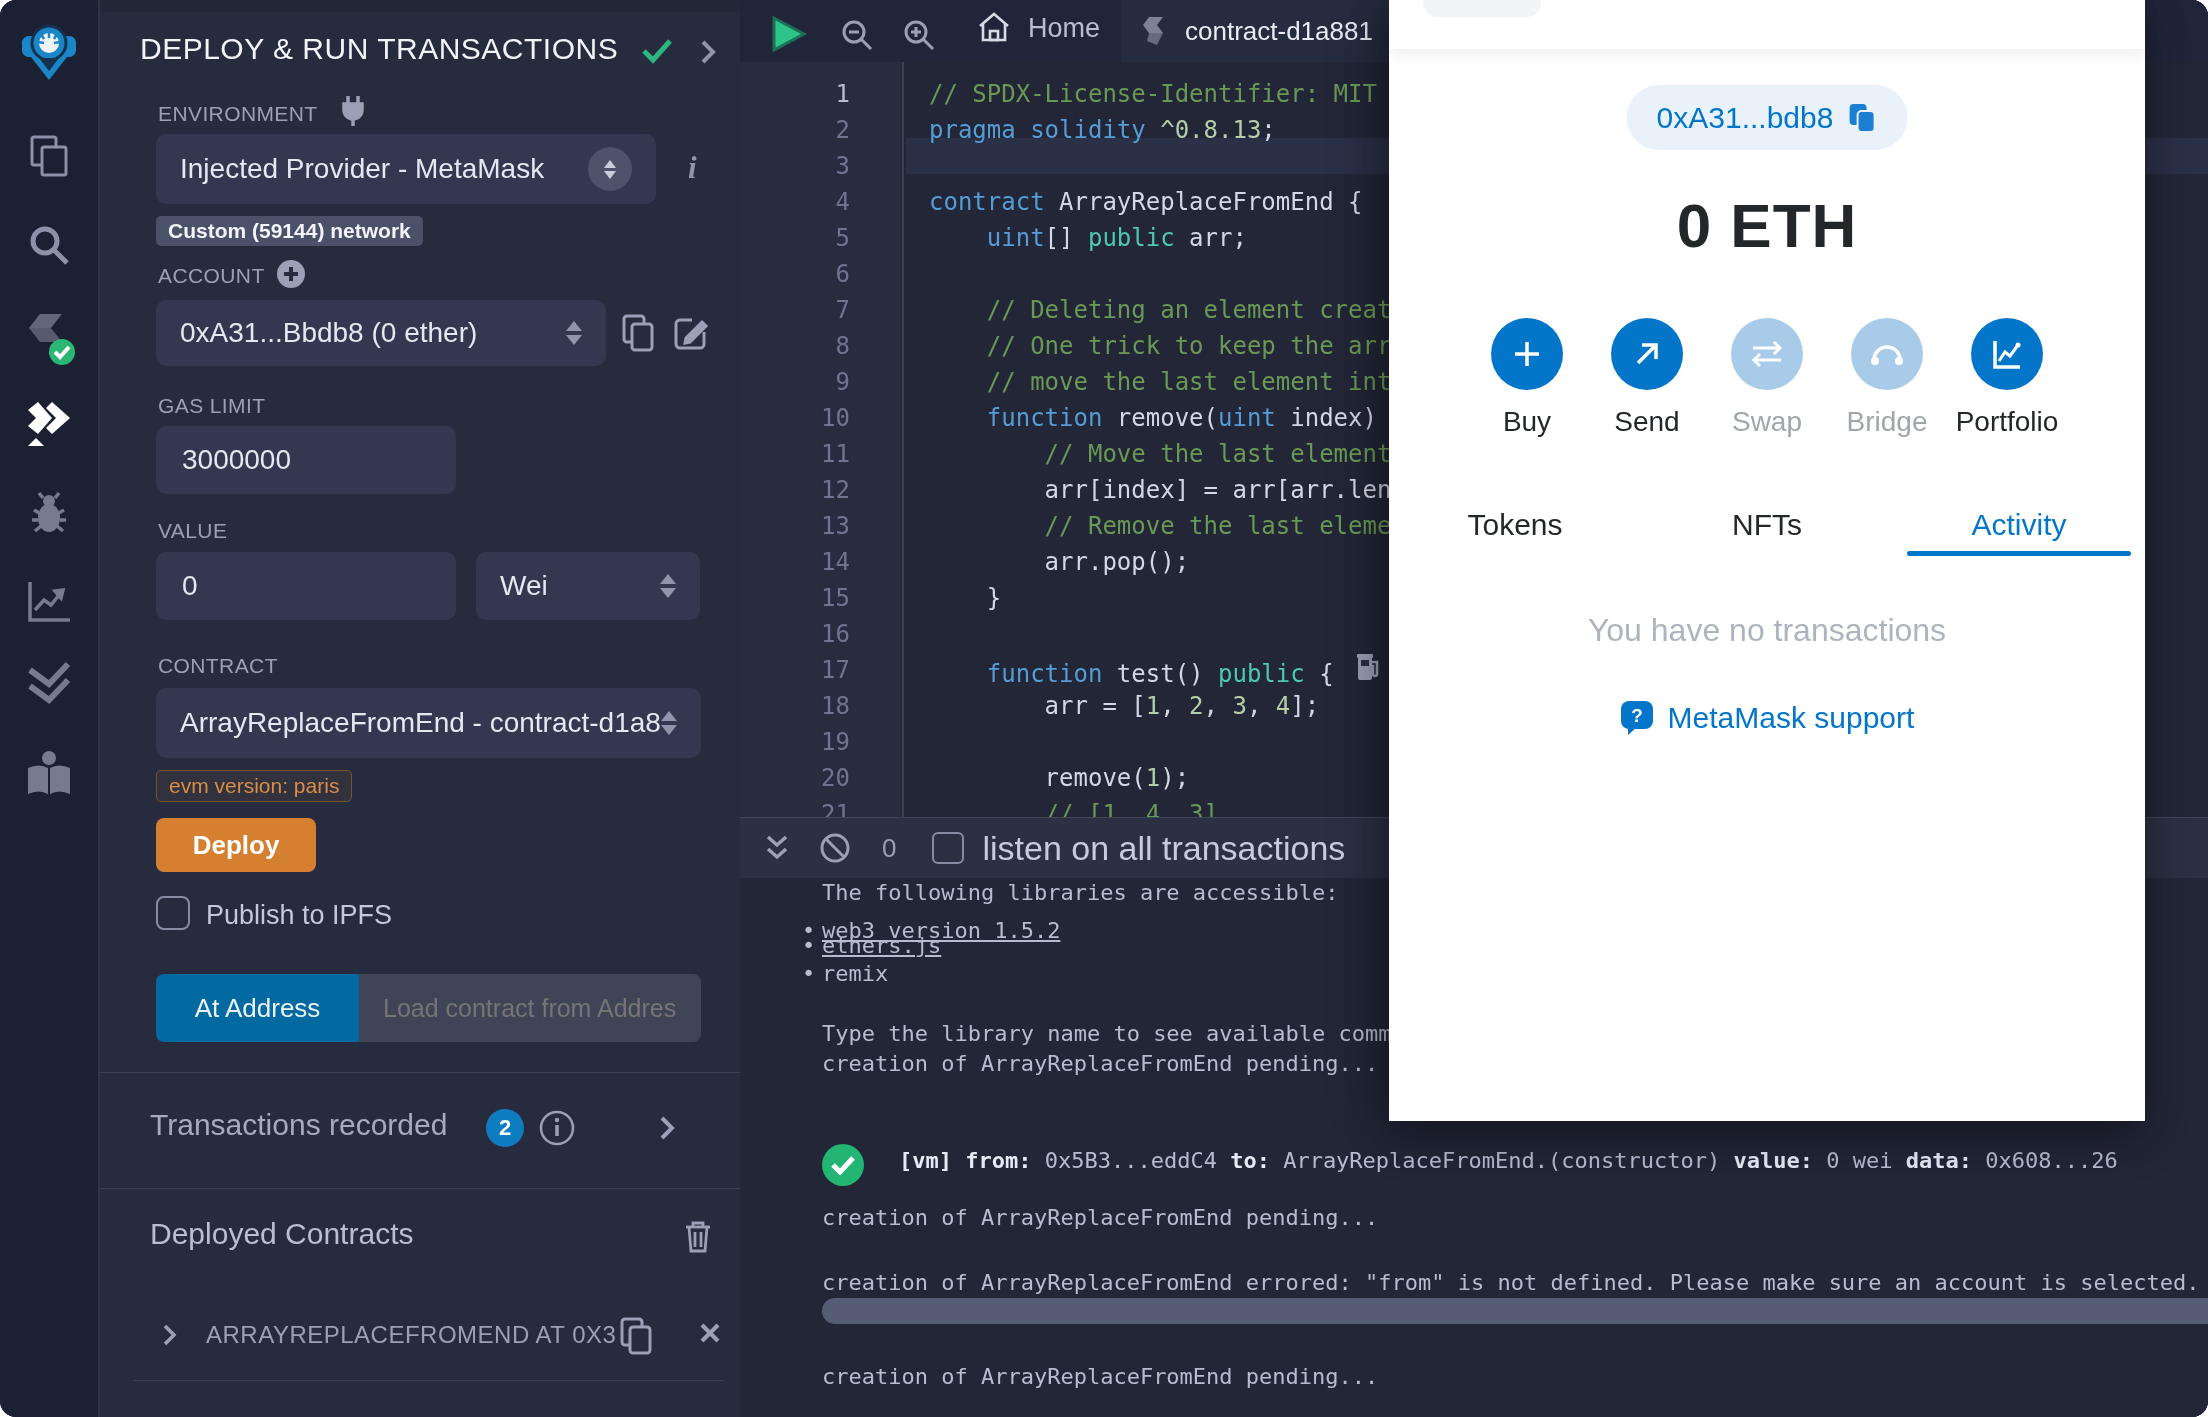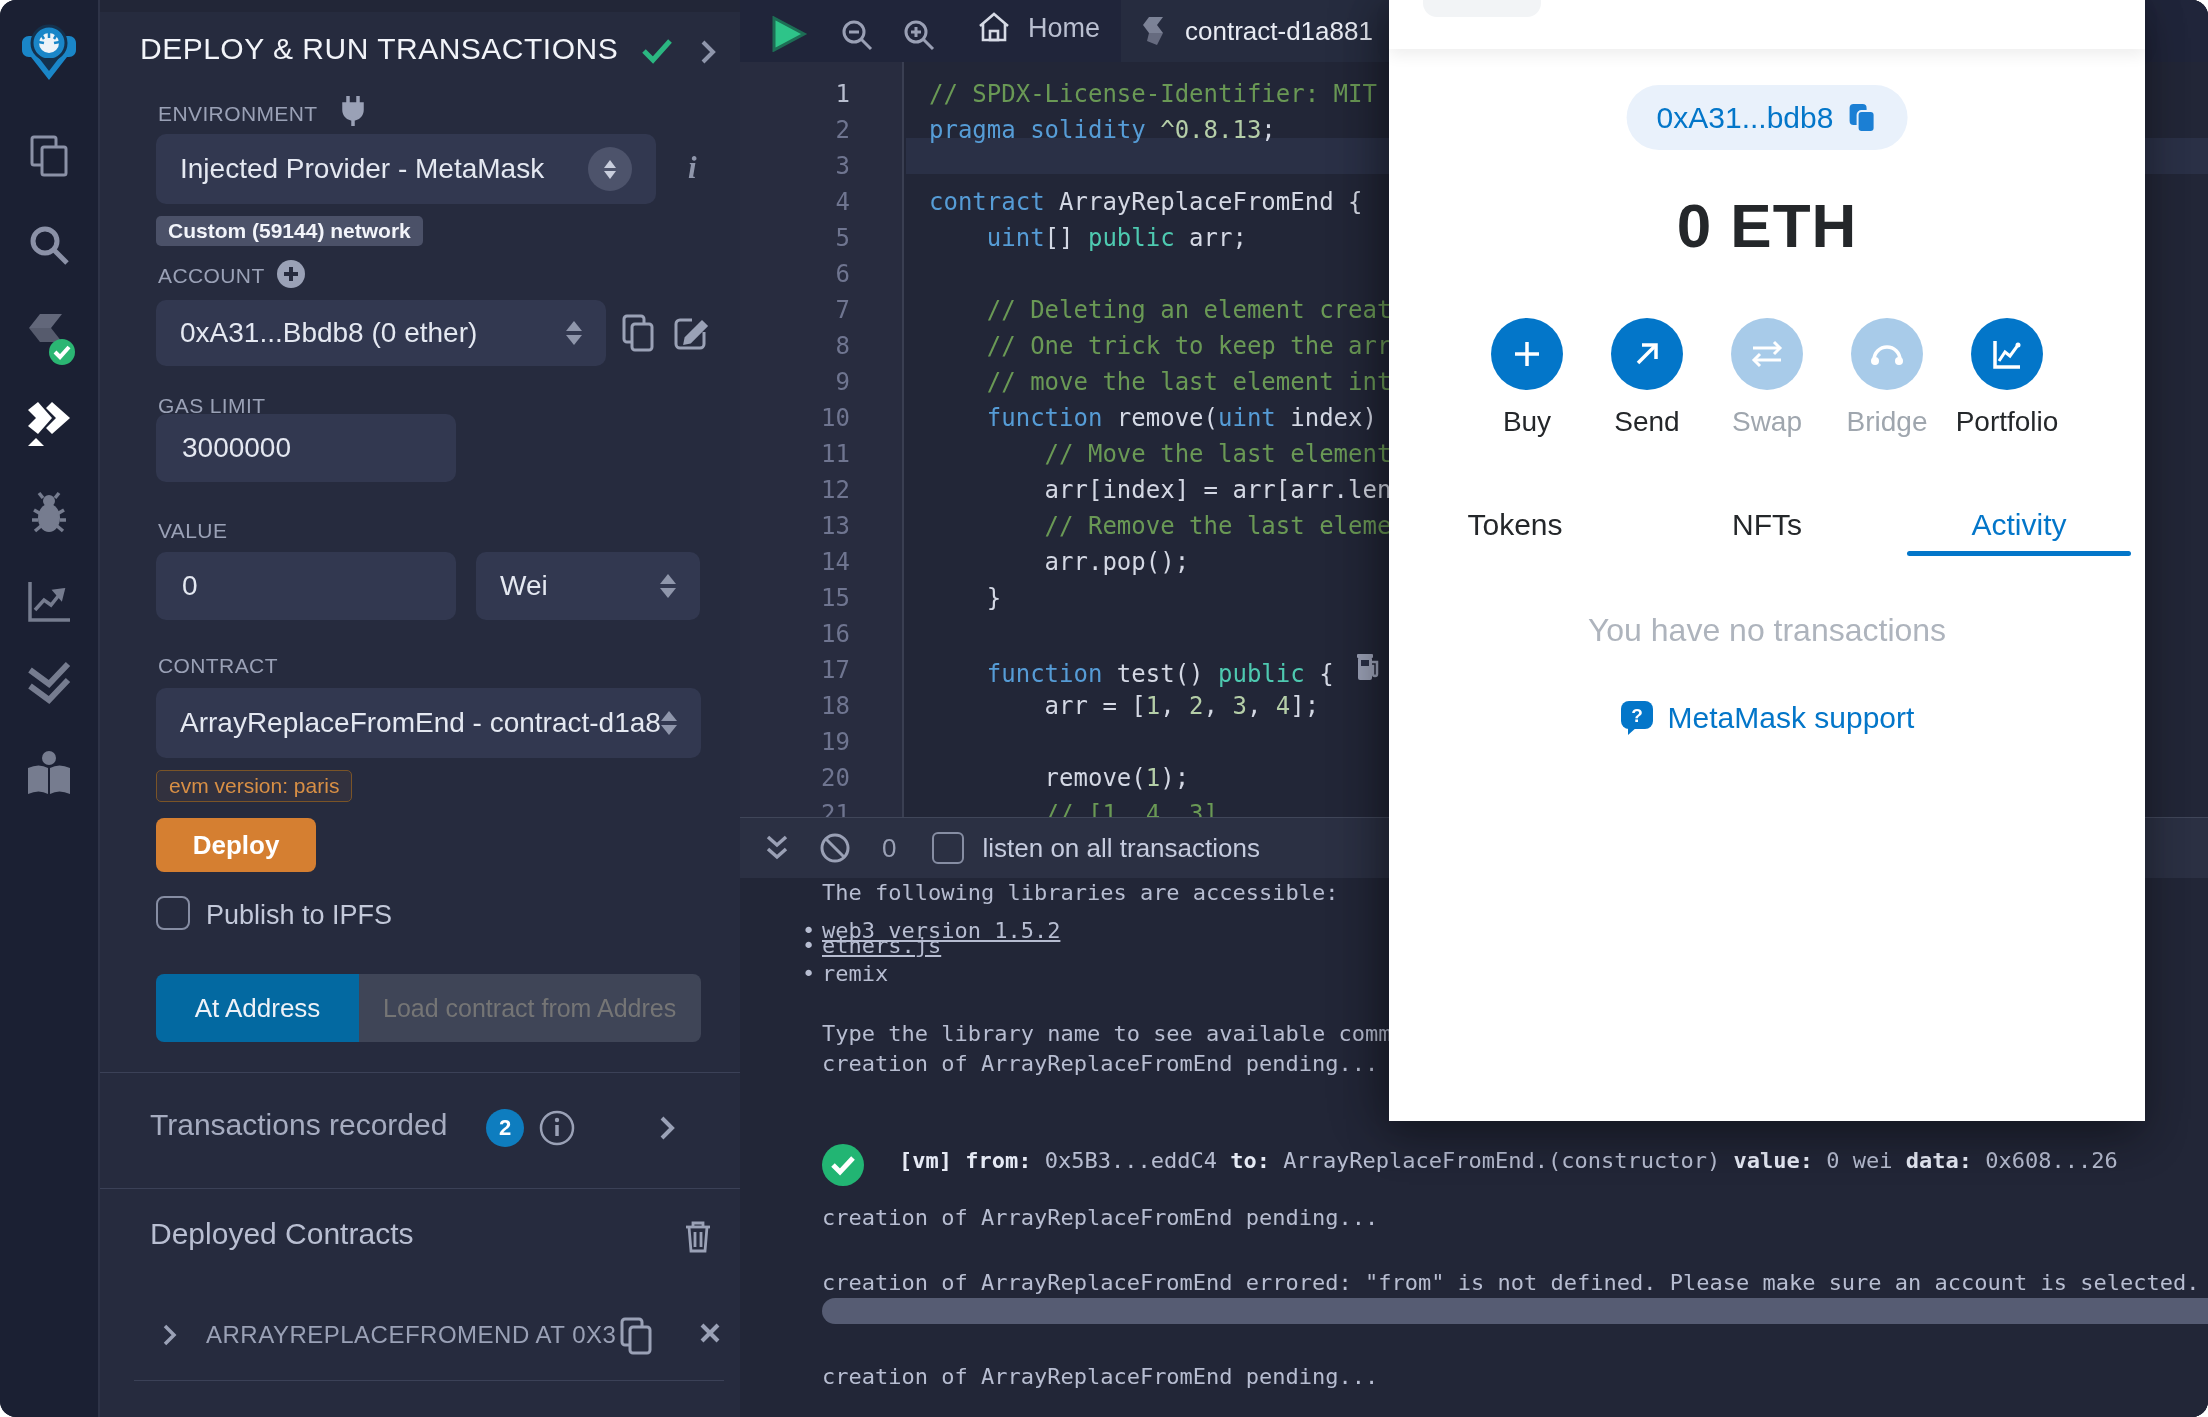--- a/index.html
+++ b/index.html
@@ -195,21 +195,21 @@
     <svg class="abs" style="left:520px;top:300px" width="36" height="40" viewBox="0 0 36 40" fill="none" stroke="#9aa1b6" stroke-width="3">
       <rect x="4" y="4" width="20" height="26" rx="3"></rect>
       <rect x="12" y="12" width="20" height="26" rx="3" fill="#262b3e"></rect>
     </svg>
     <svg class="abs" style="left:572px;top:302px" width="38" height="38" viewBox="0 0 38 38" fill="none" stroke="#9aa1b6" stroke-width="3">
       <path d="M20 6 H8 a4 4 0 0 0 -4 4 v20 a4 4 0 0 0 4 4 h20 a4 4 0 0 0 4 -4 V18"></path>
       <path d="M14 24 L30 8 L34 12 L18 28 L13 29 Z" fill="#9aa1b6"></path>
     </svg>
 
     <div class="abs lbl" style="left:58px;top:382px">GAS LIMIT</div>
-    <div class="abs field" style="left:56px;top:402px;width:300px;height:68px">
+    <div class="abs field" style="left:56px;top:414px;width:300px;height:68px">
       <input value="3000000" style="">
     </div>
 
     <div class="abs lbl" style="left:58px;top:507px">VALUE</div>
     <div class="abs field" style="left:56px;top:540px;width:300px;height:68px">
       <input value="0" style="">
     </div>
     <div class="abs field" style="left:376px;top:540px;width:224px;height:68px">
       <span>Wei</span>
       <span class="selarrows">
@@ -350,21 +350,21 @@
       <svg style="margin-left:22px" width="30" height="32" viewBox="0 0 30 32" fill="none" stroke="#9aa0b5" stroke-width="3.5">
         <polyline points="6,5 15,13 24,5"></polyline>
           <polyline points="6,17 15,25 24,17"></polyline>
       </svg>
       <svg style="margin-left:26px" width="34" height="34" viewBox="0 0 34 34" fill="none" stroke="#9aa0b5" stroke-width="3">
         <circle cx="17" cy="17" r="13"></circle>
           <line x1="8" y1="8" x2="26" y2="26"></line>
       </svg>
       <span style="margin-left:30px;color:#9aa0b5;font-size:26px">0</span>
       <span style="margin-left:36px;width:32px;height:32px;border:2px solid #868da3;border-radius:6px;display:inline-block"></span>
-      <span style="margin-left:18px;color:#c6ccdf;font-size:26px">listen on all transactions</span>
+      <span style="margin-left:18px;color:#c6ccdf;font-size:34px">listen on all transactions</span>
       <svg style="margin-left:330px" width="32" height="32" viewBox="0 0 32 32" fill="none" stroke="#9aa0b5" stroke-width="3.5">
         <circle cx="13" cy="13" r="9"></circle>
           <line x1="20" y1="20" x2="29" y2="29"></line>
       </svg>
     </div>
 
     <div id="terminal" class="abs">
         <div class="tline" style="top: 2px;"><span>The following libraries are accessible:</span></div>
         <div class="tline bullet" style="top: 27px; margin-top: 13px;"><span class="tlink">web3 version 1.5.2</span></div>
         <div class="tline bullet" style="top: 55px;"><span class="tlink">ethers.js</span></div>

